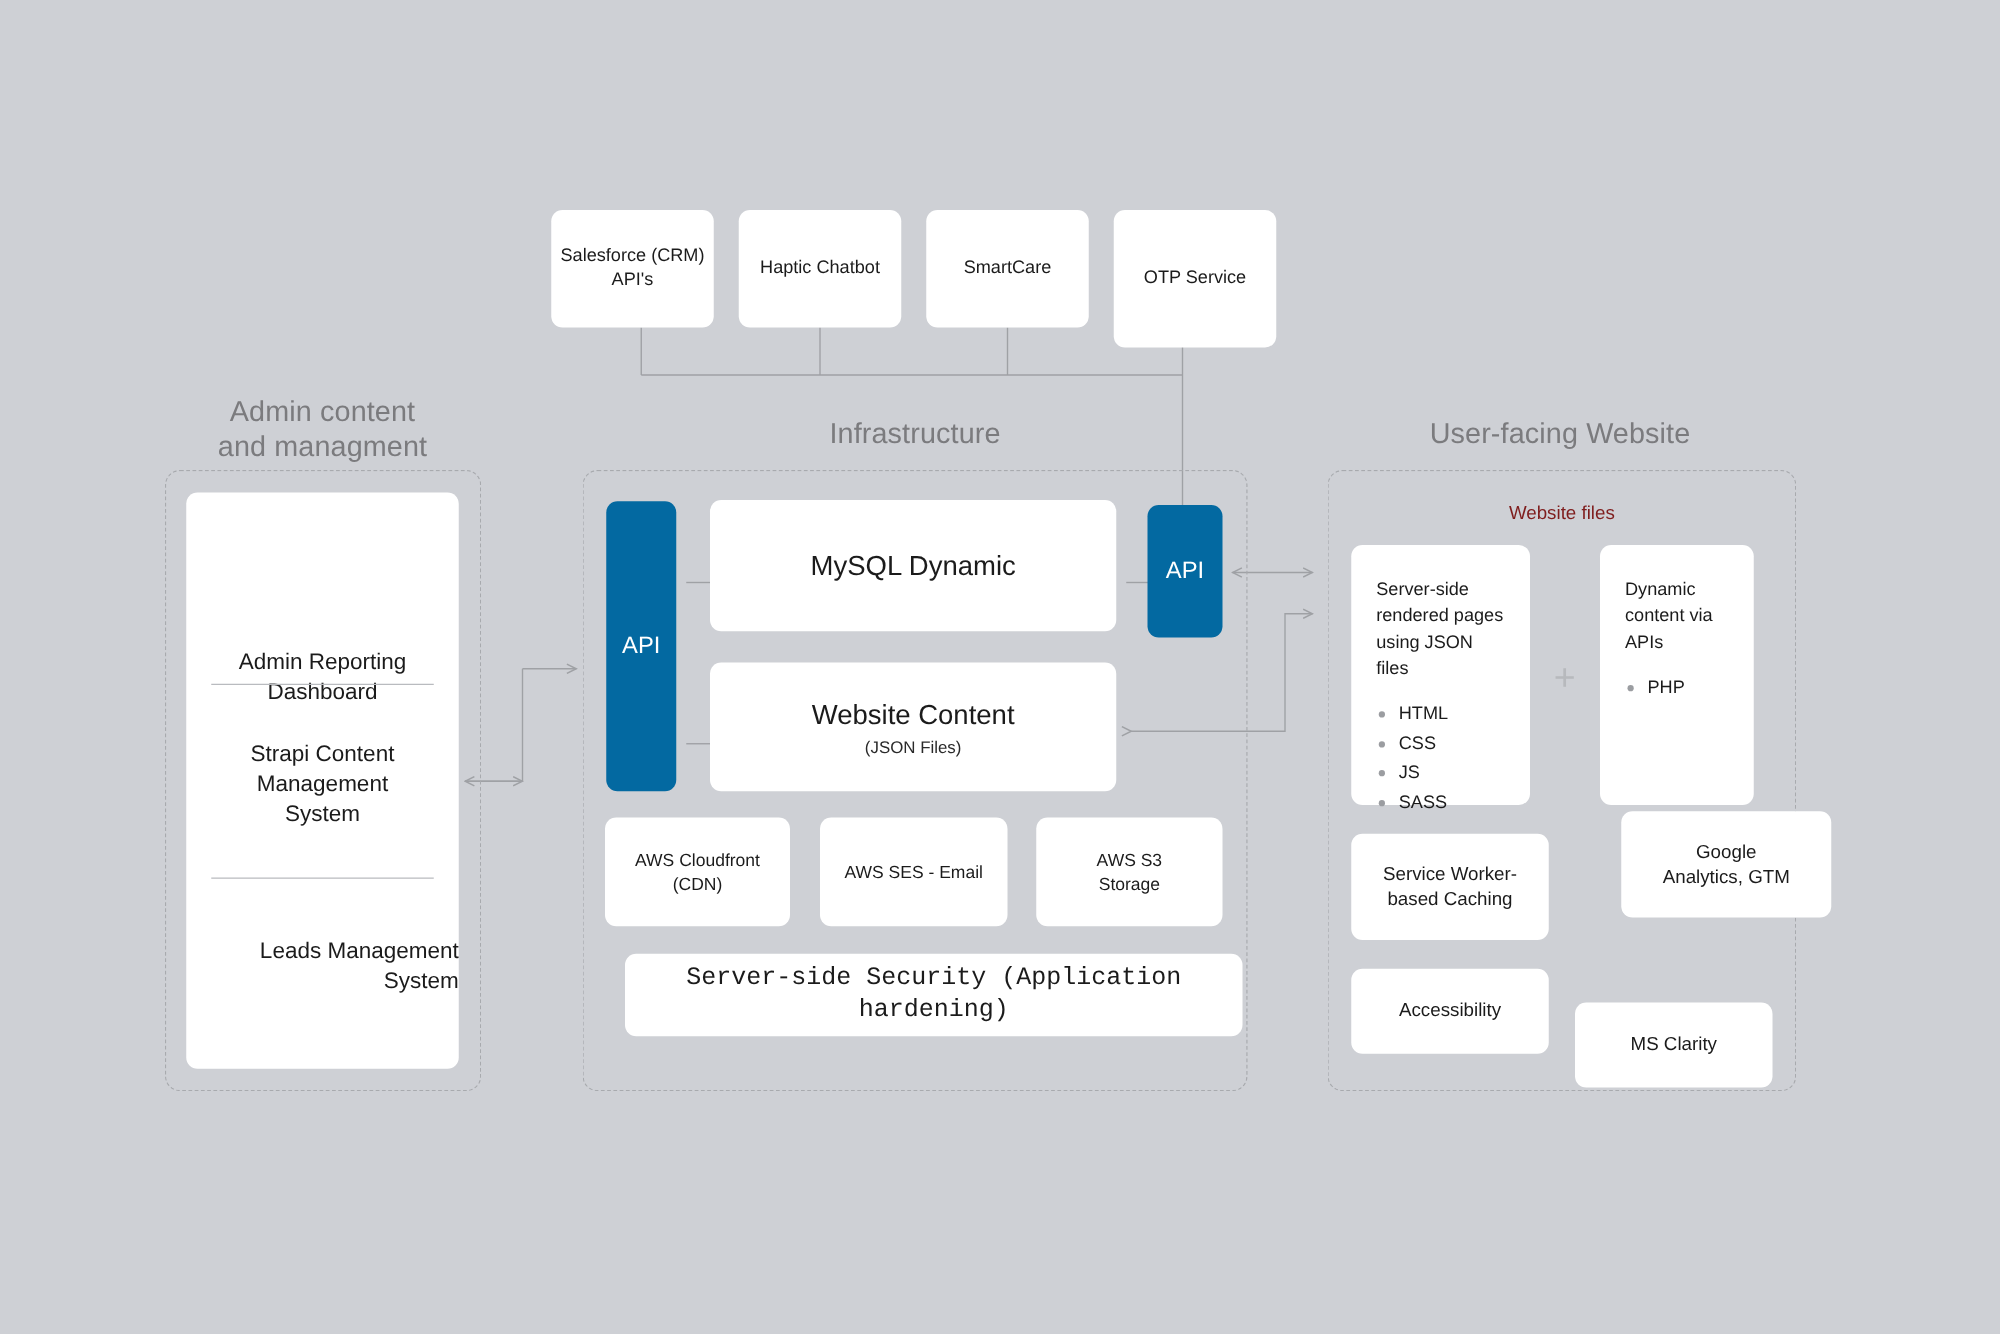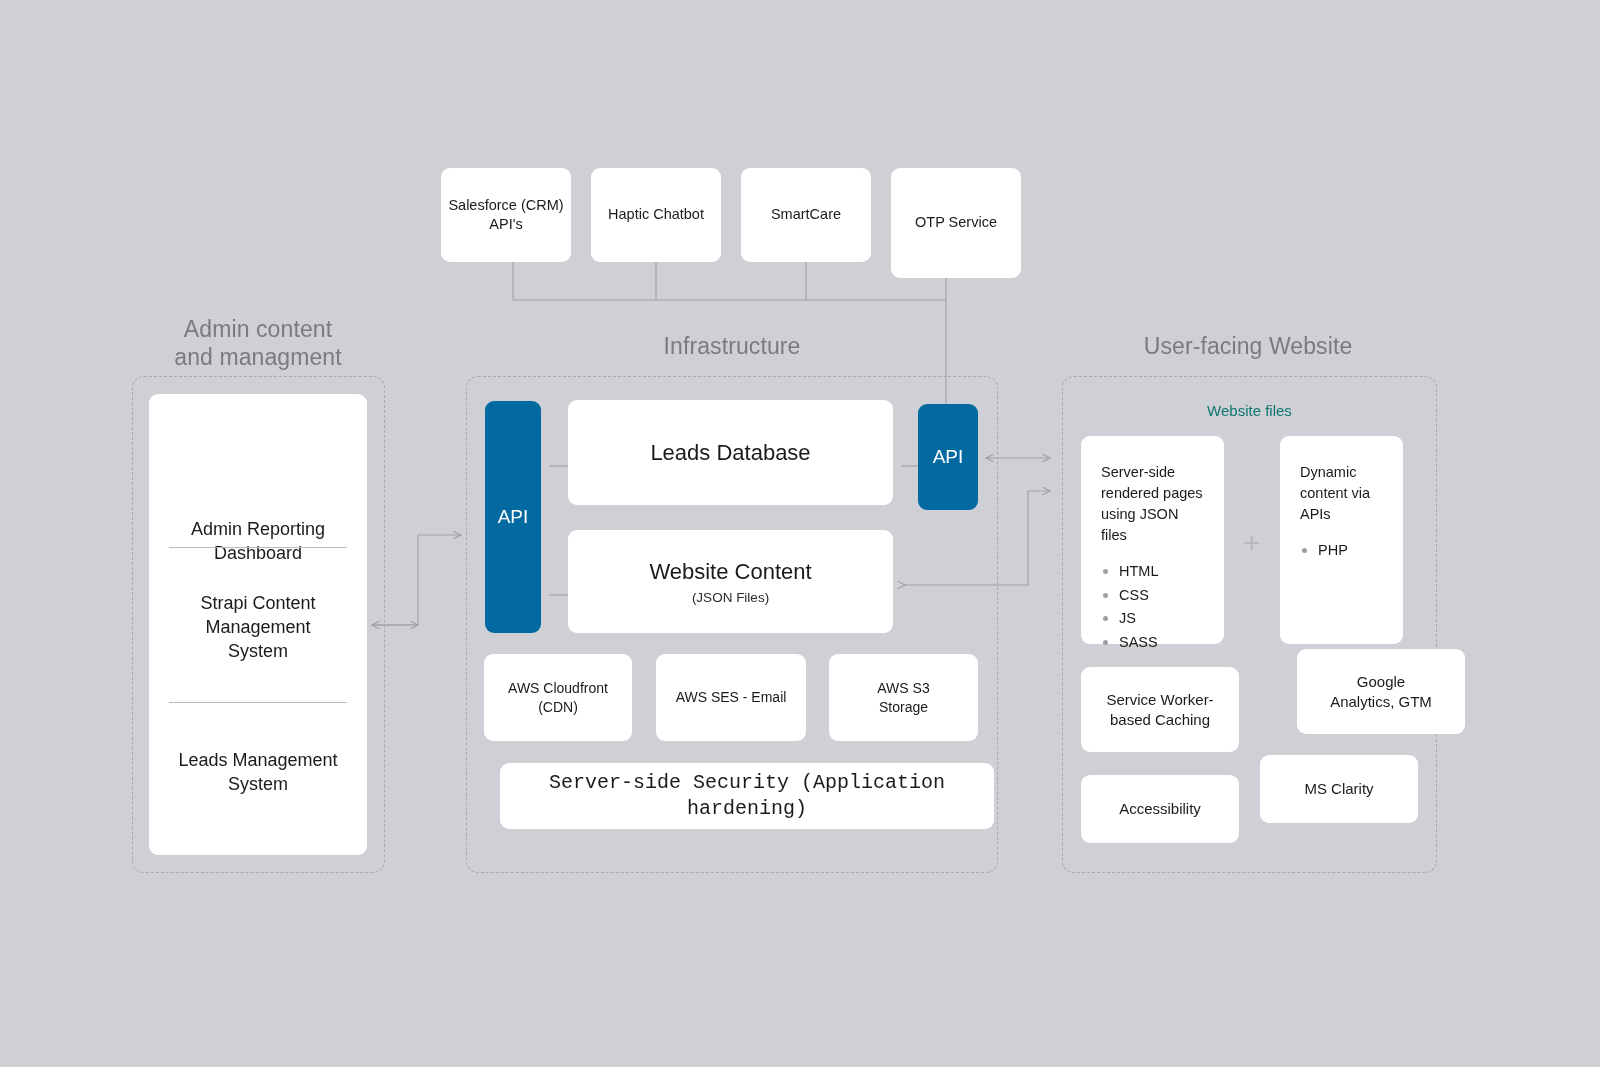--- a/index.html
+++ b/index.html
@@ -45,21 +45,21 @@
   .group-title {
     position: absolute;
     color: #7b7b7e;
     font-size: 23px;
     text-align: center;
     line-height: 1.22;
     letter-spacing: .1px;
   }
   .sub-title {
     position: absolute;
-    color: #0f766e;
+    color: #7f1d1d;
     font-size: 15px;
     text-align: center;
   }
   .dashed-region {
     position: absolute;
     border: 1.4px dashed #a8aaae;
     border-radius: 12px;
     box-sizing: border-box;
   }
   .divider {
@@ -206,38 +206,38 @@
     <div class="divider" style="left:20px; top:153px; width:178px;"></div>
 
     <div class="t-admin" style="position:absolute; left:0; top:198px; width:100%; text-align:center;">
       <span>Strapi Content</span><br>
       <span>Management</span><br>
       <span>System</span>
     </div>
 
     <div class="divider" style="left:20px; top:308px; width:178px;"></div>
 
-    <div class="t-admin" style="position:absolute; left:0; top:355px; width:100%; text-align:center;">
+    <div class="t-admin" style="position:absolute; left:0; top:355px; width:100%; text-align:right;">
       <span>Leads Management</span><br>
       <span>System</span>
     </div>
   </div>
 
   <div class="dashed-region" style="left:466px; top:376px; width:532px; height:497px;"></div>
 
   <div class="dark-card" style="left:485px; top:401px; width:56px; height:232px;">
     <span>API</span>
   </div>
 
   <div class="dark-card" style="left:918px; top:404px; width:60px; height:106px;">
     <span>API</span>
   </div>
 
   <div class="card t-big" style="left:568px; top:400px; width:325px; height:105px;">
-    <span>Leads Database</span>
+    <span>MySQL Dynamic</span>
   </div>
 
   <div class="card stacked" style="left:568px; top:530px; width:325px; height:103px;">
     <span class="t-big">Website Content</span>
     <span class="t-sub" style="margin-top:3px;">(JSON Files)</span>
   </div>
 
   <div class="card t-aws stacked" style="left:484px; top:654px; width:148px; height:87px;">
     <span>AWS Cloudfront</span>
     <span>(CDN)</span>
@@ -286,17 +286,17 @@
 
   <div class="card t-web stacked" style="left:1260px; top:649px; width:168px; height:85px;margin-left:37px;">
     <span>Google</span>
     <span>Analytics, GTM</span>
   </div>
 
   <div class="card t-web stacked" style="left:1081px; top:775px; width:158px; height:68px;">
     <span>Accessibility</span>
   </div>
 
-  <div class="card t-web stacked" style="left:1260px; top:755px; width:158px; height:68px;">
+  <div class="card t-web stacked" style="left:1260px; top:802px; width:158px; height:68px;">
     <span>MS Clarity</span>
   </div>
 
 </div>
 
 </body></html>

